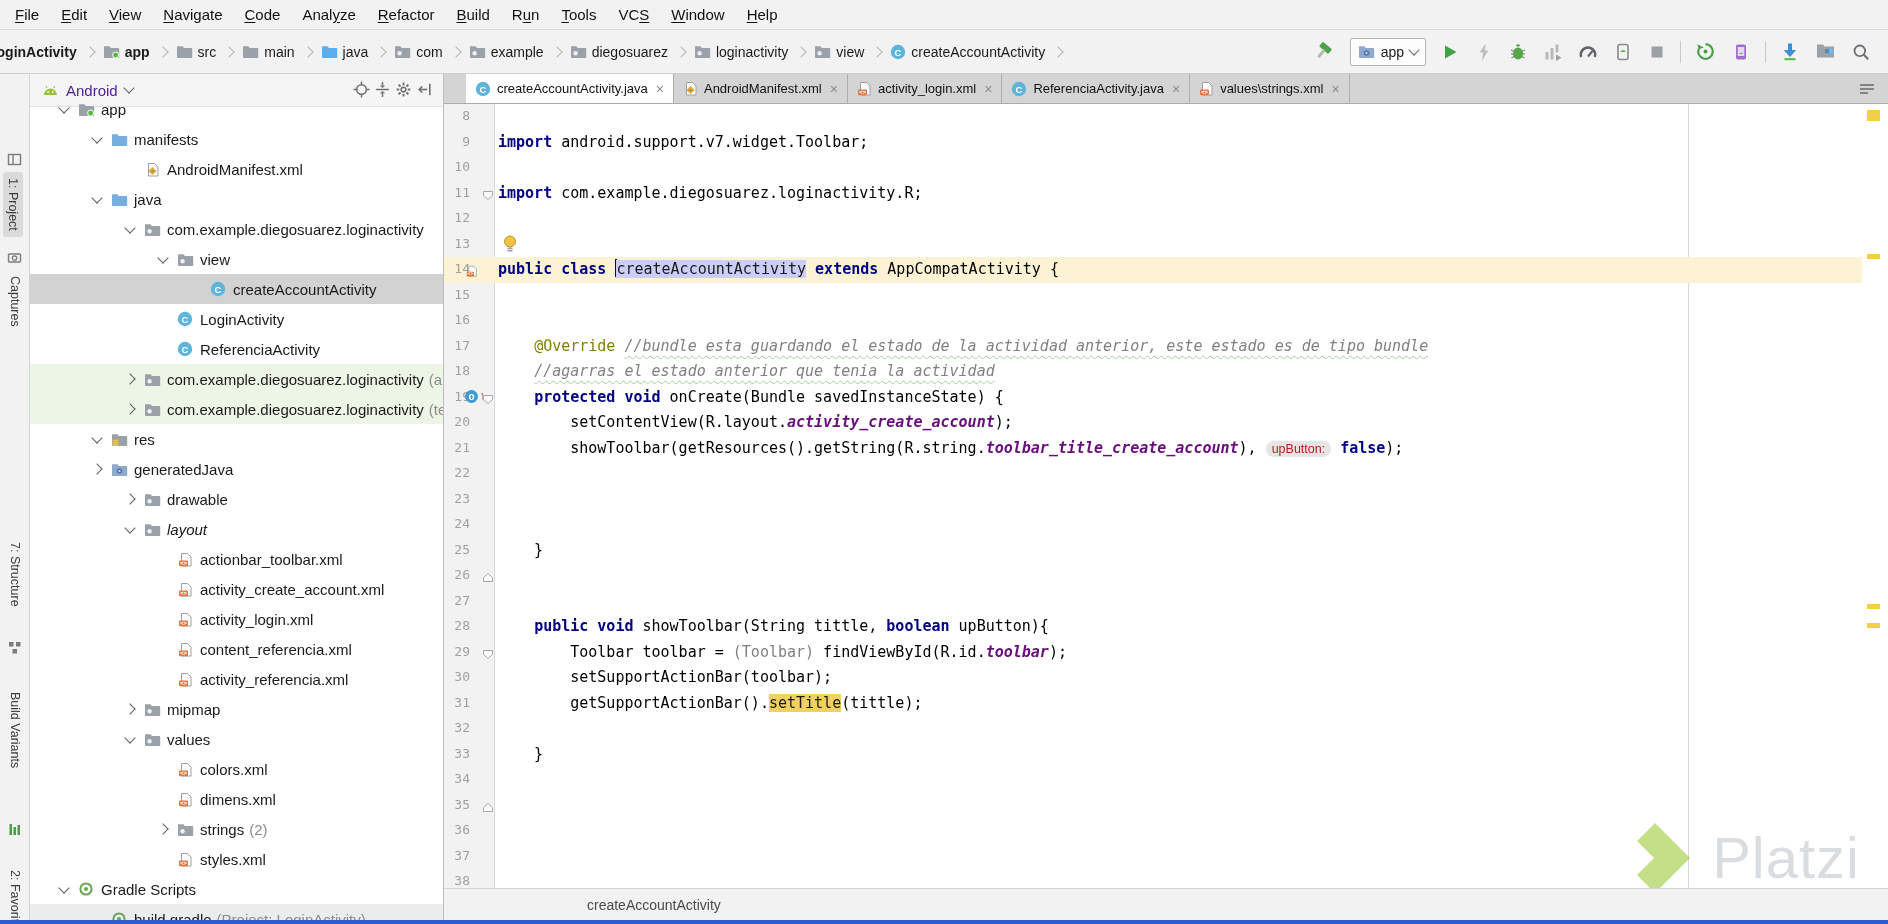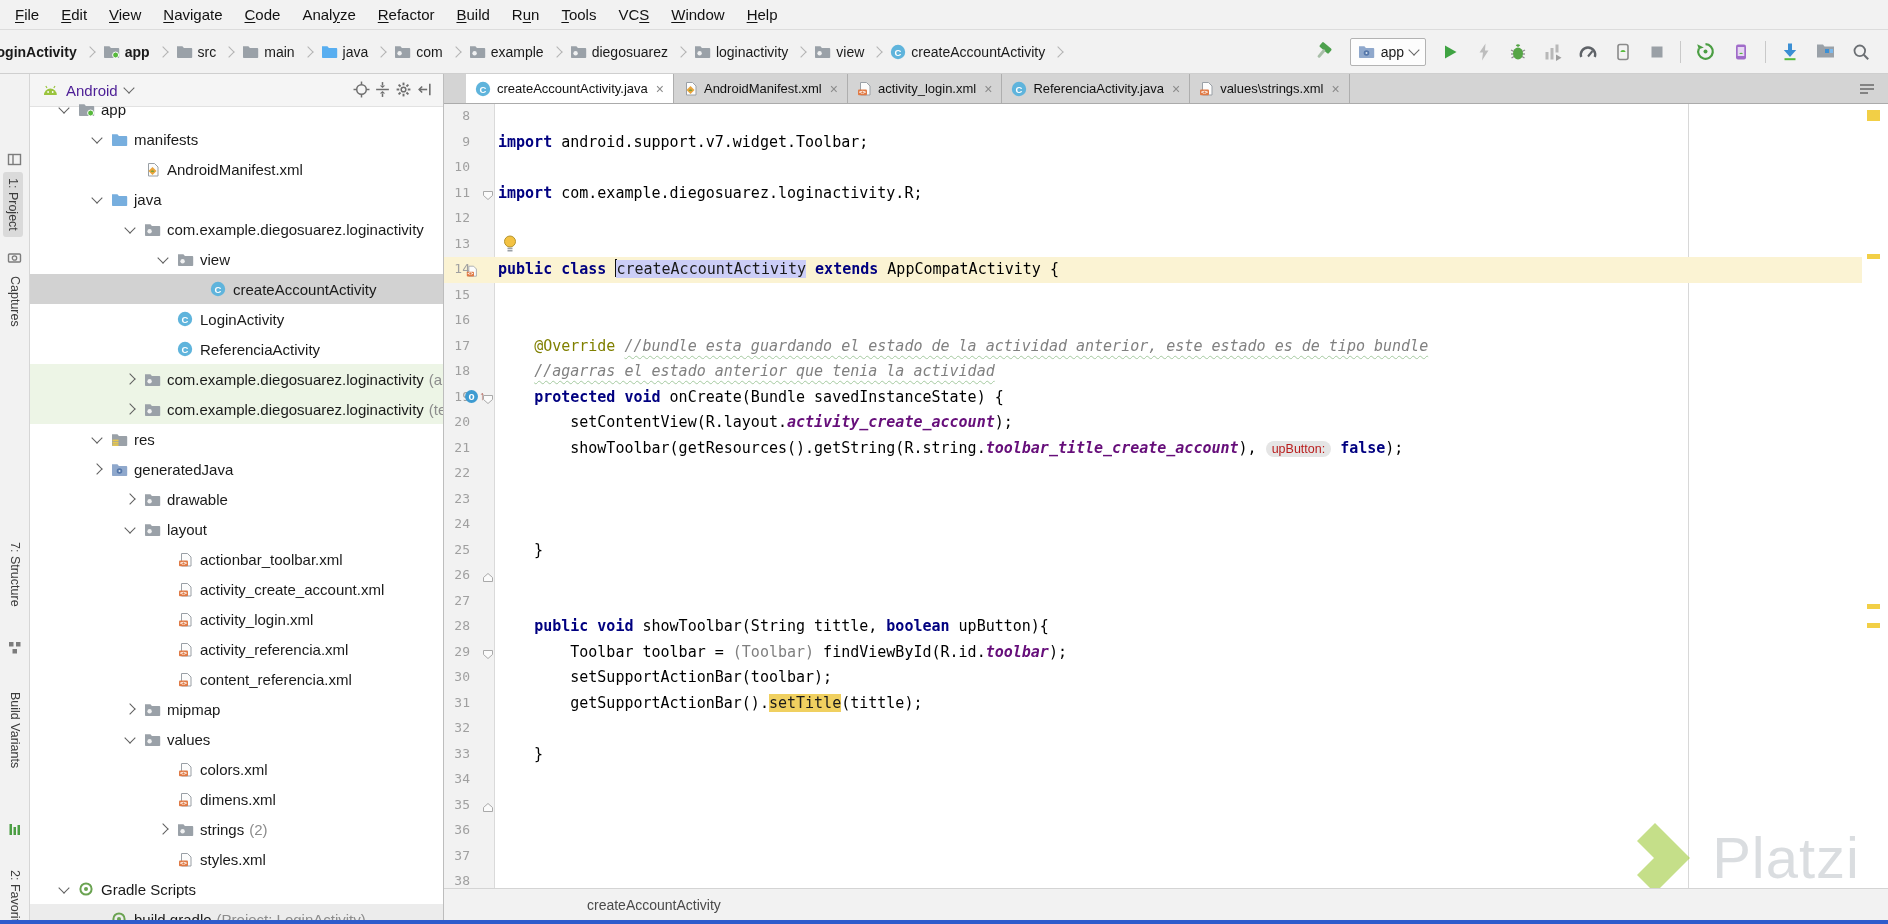--- a/index.html
+++ b/index.html
@@ -601,21 +601,21 @@
         <div class="trow" style="padding-left: 89px;">
           <span class="chev right"></span>
           <span class="icon">
             <svg width="17" height="15" viewBox="0 0 17 15">
               <path d="M1 2.2h5.4l1.5 1.9H15.4c.5 0 .8.3.8.8v8.3c0 .5-.3.8-.8.8H1.8c-.5 0-.8-.3-.8-.8z" fill="#9aa1a8"></path>
               <circle cx="5.6" cy="9.2" r="2.2" fill="#ffffff" opacity="0.85"></circle>
             </svg>
           </span>
           <span class="tlabel">drawable</span>
         </div>
-        <div class="trow" style="padding-left: 89px;">
+        <div class="trow" style="padding-left: 89px; font-style: italic;">
           <span class="chev down"></span>
           <span class="icon">
             <svg width="17" height="15" viewBox="0 0 17 15">
               <path d="M1 2.2h5.4l1.5 1.9H15.4c.5 0 .8.3.8.8v8.3c0 .5-.3.8-.8.8H1.8c-.5 0-.8-.3-.8-.8z" fill="#9aa1a8"></path>
               <circle cx="5.6" cy="9.2" r="2.2" fill="#ffffff" opacity="0.85"></circle>
             </svg>
           </span>
           <span class="tlabel">layout</span>
         </div>
         <div class="trow" style="padding-left: 122px;">
@@ -653,32 +653,32 @@
         </div>
         <div class="trow" style="padding-left: 122px;">
           <span class="chev none"></span>
           <span class="icon">
             <svg width="15" height="15" viewBox="0 0 15 15">
               <path d="M3.5 1.5 h6 l3.5 3.5 V14 h-9.5z" fill="#fcfcfc" stroke="#9aa0a6"></path>
               <rect x="1" y="8.5" width="9" height="5.8" rx="1" fill="#e07a45"></rect>
               <text x="5.5" y="13.1" text-anchor="middle" font-size="5.8" font-weight="bold" fill="#ffffff" font-family="DejaVu Sans Mono,monospace">&lt;&gt;</text>
             </svg>
           </span>
-          <span class="tlabel">activity_referencia.xml</span>
+          <span class="tlabel">content_referencia.xml</span>
         </div>
         <div class="trow" style="padding-left: 122px;">
           <span class="chev none"></span>
           <span class="icon">
             <svg width="15" height="15" viewBox="0 0 15 15">
               <path d="M3.5 1.5 h6 l3.5 3.5 V14 h-9.5z" fill="#fcfcfc" stroke="#9aa0a6"></path>
               <rect x="1" y="8.5" width="9" height="5.8" rx="1" fill="#e07a45"></rect>
               <text x="5.5" y="13.1" text-anchor="middle" font-size="5.8" font-weight="bold" fill="#ffffff" font-family="DejaVu Sans Mono,monospace">&lt;&gt;</text>
             </svg>
           </span>
-          <span class="tlabel">content_referencia.xml</span>
+          <span class="tlabel">activity_referencia.xml</span>
         </div>
         <div class="trow" style="padding-left: 89px;">
           <span class="chev right"></span>
           <span class="icon">
             <svg width="17" height="15" viewBox="0 0 17 15">
               <path d="M1 2.2h5.4l1.5 1.9H15.4c.5 0 .8.3.8.8v8.3c0 .5-.3.8-.8.8H1.8c-.5 0-.8-.3-.8-.8z" fill="#9aa1a8"></path>
               <circle cx="5.6" cy="9.2" r="2.2" fill="#ffffff" opacity="0.85"></circle>
             </svg>
           </span>
           <span class="tlabel">mipmap</span>

